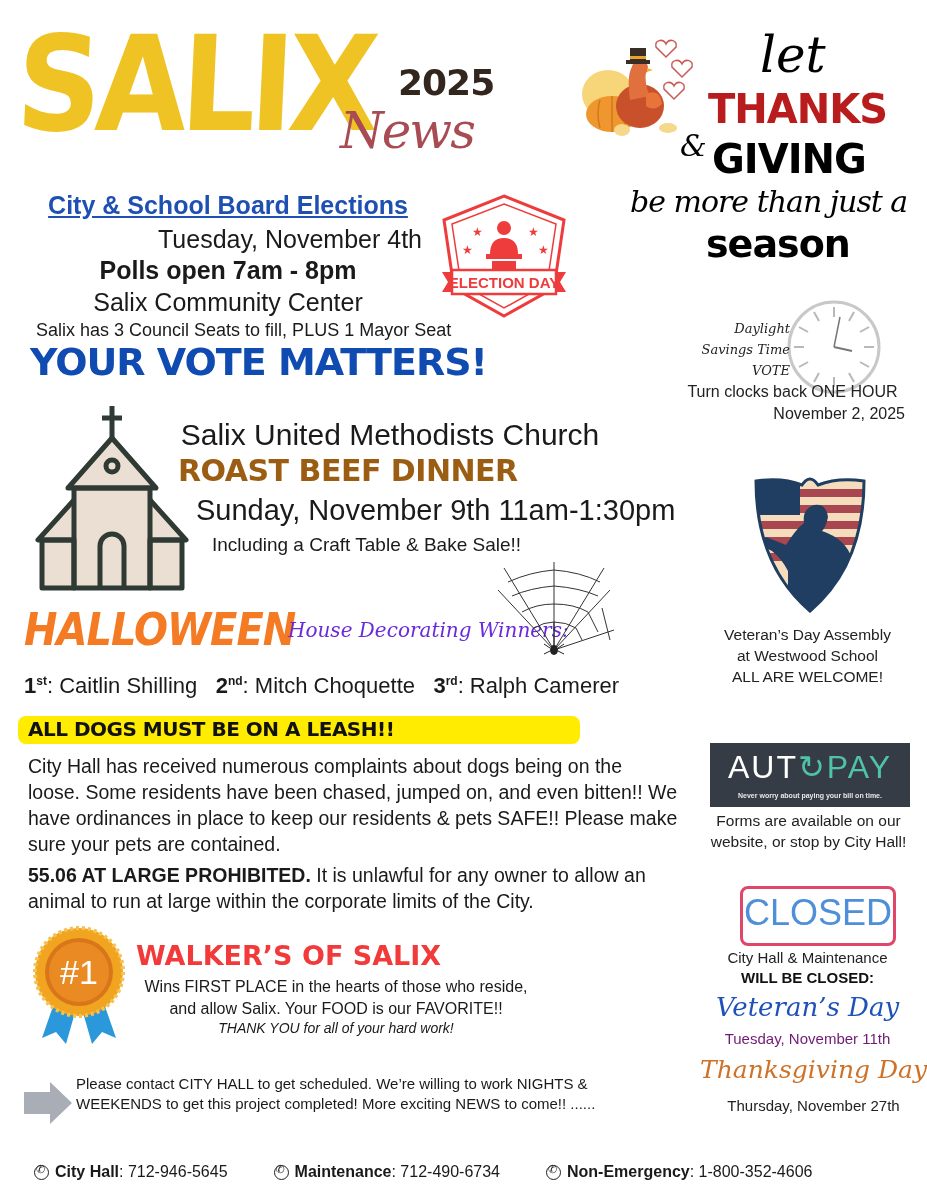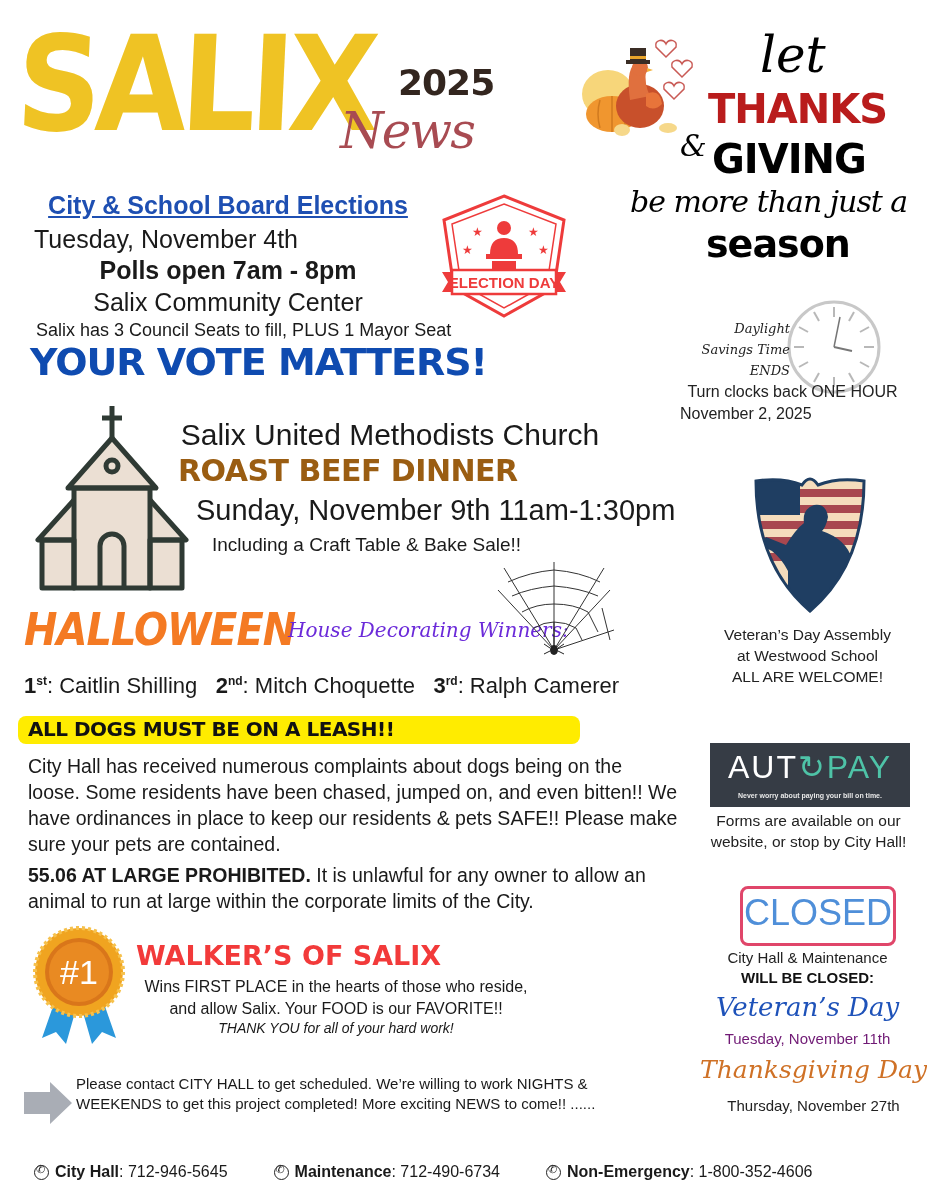--- a/index.html
+++ b/index.html
@@ -15,30 +15,30 @@
     
     .tg-let { left: 760px; top: 26px; font-family: "DejaVu Serif", serif; font-style: italic; font-size: 50px; color: #000; }
     .tg-thanks { left: 708px; top: 86px; font-family: "DejaVu Sans", sans-serif; font-weight: 900; font-size: 40px; color: #b91c1c; letter-spacing: -1px; }
     .tg-amp { left: 680px; top: 128px; font-family: "DejaVu Serif", serif; font-style: italic; font-size: 30px; color: #000; }
     .tg-giving { left: 712px; top: 136px; font-family: "DejaVu Sans", sans-serif; font-weight: 900; font-size: 40px; color: #000; letter-spacing: -1px; }
     .tg-more { left: 630px; top: 184px; font-family: "DejaVu Serif", serif; font-style: italic; font-size: 30px; color: #000; letter-spacing: -1px; white-space: nowrap; }
     .tg-season { left: 706px; top: 222px; font-family: "DejaVu Sans", sans-serif; font-weight: 900; font-size: 38px; color: #000; letter-spacing: -1px; }
 
     
     .elec-title { left: 34px; top: 191px; width: 388px; text-align: center; font-weight: 700; font-size: 25px; color: #1e4fb2; text-decoration: underline; }
-    .elec-date { left: 34px; top: 225px; width: 388px; text-align: left; font-size: 25px; }
+    .elec-date { left: 34px; top: 225px; width: 388px; text-align: right; font-size: 25px; }
     .elec-polls { left: 34px; top: 256px; width: 388px; text-align: center; font-size: 25px; font-weight: 700; }
     .elec-place { left: 34px; top: 288px; width: 388px; text-align: center; font-size: 25px; }
     .elec-seats { left: 36px; top: 320px; font-size: 18px; white-space: nowrap; }
     .vote { left: 30px; top: 340px; font-family: "DejaVu Sans", sans-serif; font-weight: 900; font-size: 38px; color: #0f4bb0; letter-spacing: -1px; white-space: nowrap; }
 
     
     .dst-text { left: 690px; top: 318px; width: 100px; text-align: right; font-family: "DejaVu Serif", serif; font-style: italic; font-size: 13px; line-height: 21px; color: #222; }
     .dst-turn { left: 680px; top: 383px; width: 225px; text-align: center; font-size: 16px; color: #222; }
-    .dst-date { left: 680px; top: 405px; width: 225px; text-align: left; font-size: 16px; color: #222; }
+    .dst-date { left: 680px; top: 405px; width: 225px; text-align: right; font-size: 16px; color: #222; }
 
     
     .church-name { left: 150px; top: 418px; width: 480px; text-align: center; font-size: 30px; color: #1a1a1a; }
     .church-dinner { left: 178px; top: 453px; font-family: "DejaVu Sans", sans-serif; font-weight: 900; font-size: 30px; color: #9a5d12; letter-spacing: -0.5px; white-space: nowrap; }
     .church-when { left: 196px; top: 494px; font-size: 29px; white-space: nowrap; }
     .church-extra { left: 212px; top: 534px; font-size: 19px; white-space: nowrap; }
 
     
     .hw-title { left: 24px; top: 604px; font-family: "DejaVu Sans", sans-serif; font-weight: 900; font-size: 40px; color: #f47a23; letter-spacing: -1px; font-style: italic; transform: scaleY(1.1); transform-origin: left top; }
     .hw-sub { left: 288px; top: 618px; font-family: "DejaVu Serif", serif; font-style: italic; font-size: 20px; color: #6b2ad9; white-space: nowrap; }
@@ -172,21 +172,21 @@
     <line x1="13" y1="68" x2="22" y2="63"></line>
     <line x1="13" y1="28" x2="22" y2="33"></line>
     <line x1="28" y1="13" x2="33" y2="22"></line>
   </g>
   <line x1="48" y1="48" x2="54" y2="18" stroke="#777" stroke-width="1.5"></line>
   <line x1="48" y1="48" x2="66" y2="52" stroke="#777" stroke-width="2"></line>
 </svg>
 <div class="abs dst-text">
   <div>Daylight</div>
   <div>Savings Time</div>
-  <div>ENDS</div>
+  <div>VOTE</div>
 </div>
 <div class="abs dst-turn">Turn clocks back ONE HOUR</div>
 <div class="abs dst-date">November 2, 2025</div>
 
 <svg class="abs" style="left:32px; top:404px;" width="160" height="190" viewBox="0 0 160 190">
   <g fill="#ebdfd3">
     <polygon points="80,34 124,84 36,84"></polygon>
     <rect x="42" y="84" width="76" height="100"></rect>
     <polygon points="42,96 6,136 42,136"></polygon>
     <polygon points="118,96 154,136 118,136"></polygon>

